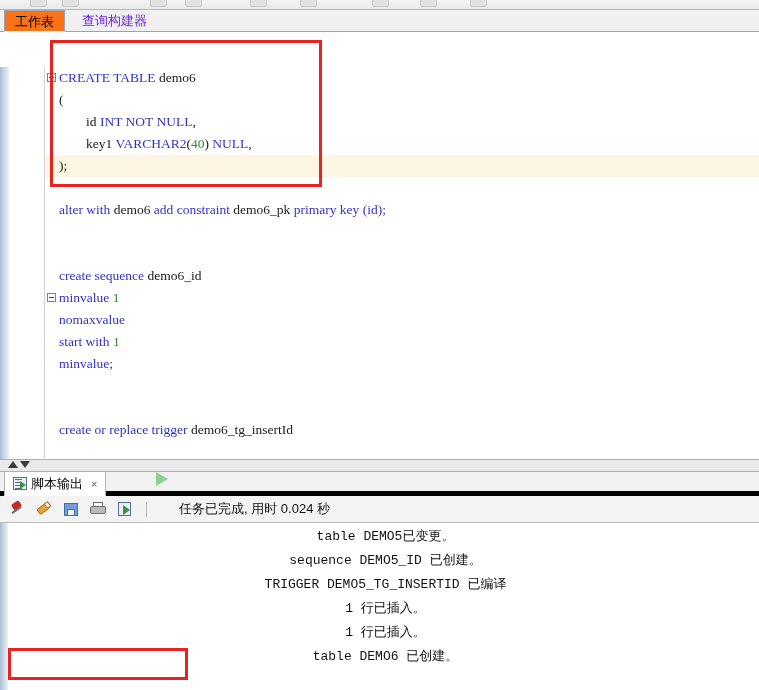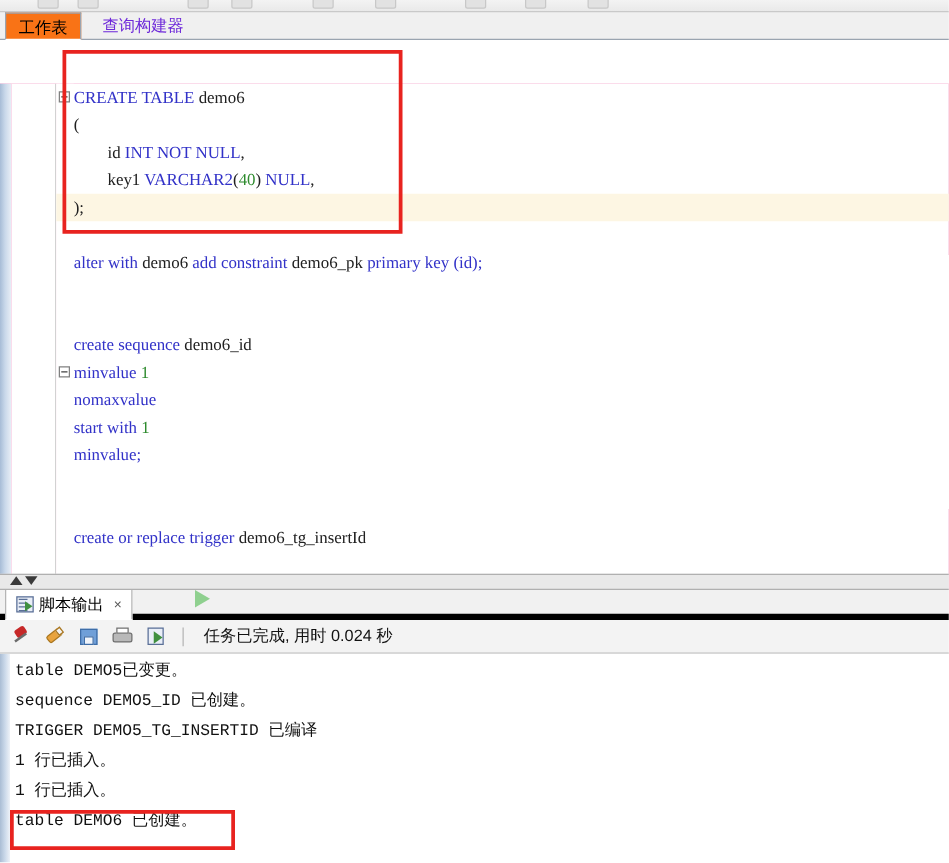--- a/index.html
+++ b/index.html
@@ -366,29 +366,30 @@
   .tb-sep {
     width: 1px; height: 15px;
     background: #b5b5b5;
     margin: 0 3px;
     flex: none;
   }
   .tb-status {
     font-size: 13px;
     color: #111;
     white-space: nowrap;
-    margin-left: 4px;
+    margin-left: 20px;
   }
 
   .out-body {
     position: absolute;
     left: 0; top: 51px;
     width: 759px; bottom: 0;
     background: #ffffff;
     overflow: hidden;
+    text-align: center;
   }
   .out-body .frame-edge2 {
     position: absolute;
     left: 0; top: 0;
     width: 8px; height: 100%;
     background: linear-gradient(to right, #aabdd4 0%, #cbd9ea 50%, #eef2f8 100%);
   }
   .out-lines {
     position: absolute;
     left: 12px; top: 2px;

